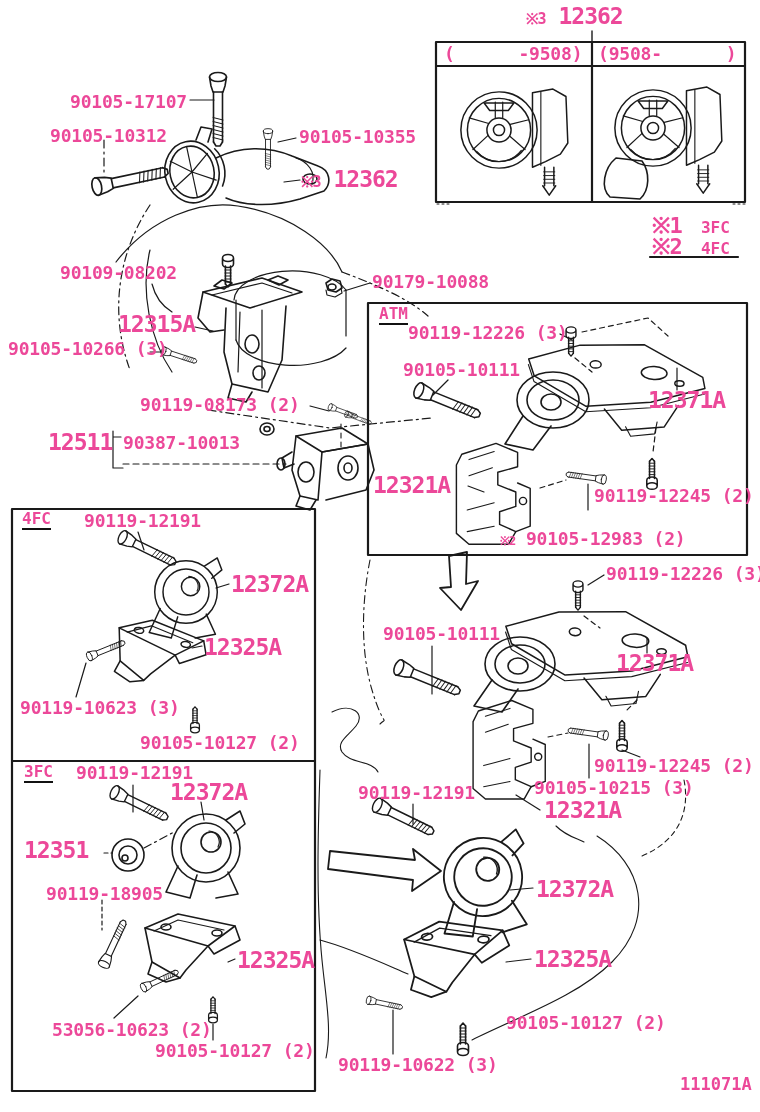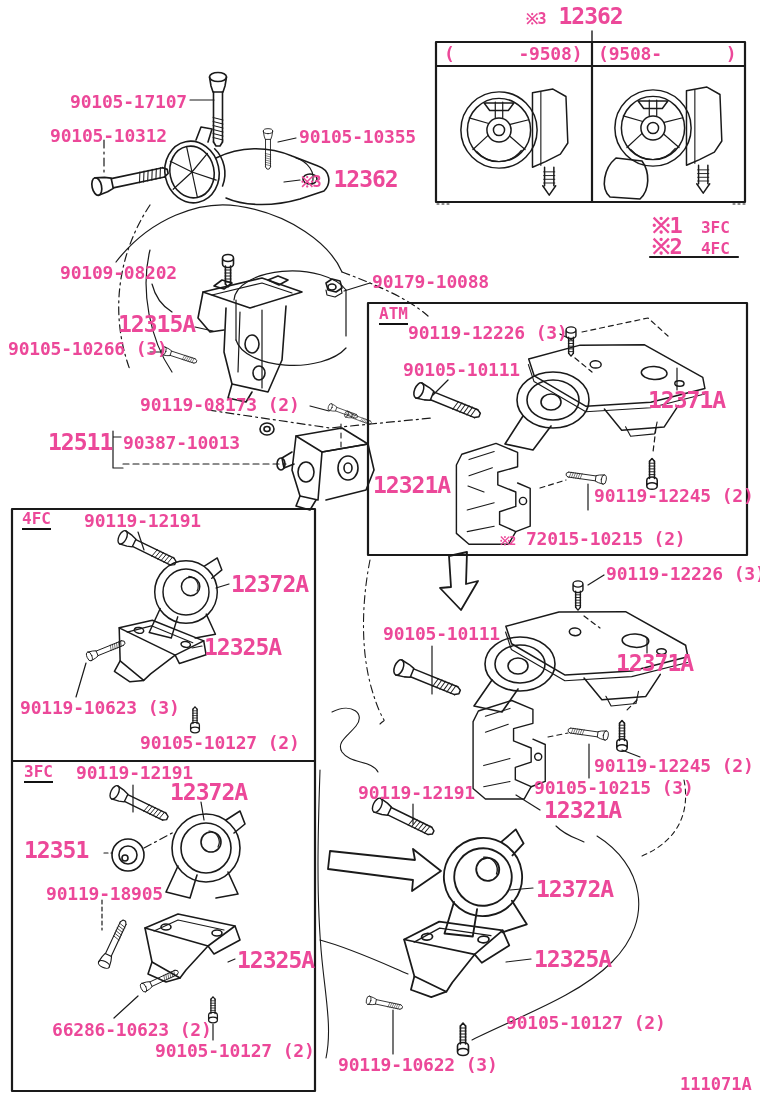--- a/index.html
+++ b/index.html
@@ -302,21 +302,21 @@
       <div class="lbl s" style="left: 444px; top: 45px;"><span>(      -9508)</span></div>
       <div class="lbl s" style="left: 598px; top: 45px; text-align: center;"><span>(9508-      )</span></div>
       <div class="lbl tag" style="left: 652px; top: 215px;"><span class="preb">※1</span> <span> 3FC</span></div>
       <div class="lbl tag" style="left: 652px; top: 236px;"><span class="preb">※2</span> <span> 4FC</span></div>
       <div class="lbl tag u" style="left: 379px; top: 306px;"><span>ATM</span></div>
       <div class="lbl s" style="left: 408px; top: 324px;"><span>90119-12226 (3)</span></div>
       <div class="lbl s" style="left: 403px; top: 361px;"><span>90105-10111</span></div>
       <div class="lbl l" style="left: 648px; top: 389px;"><span>12371A</span></div>
       <div class="lbl l" style="left: 373px; top: 474px;"><span>12321A</span></div>
       <div class="lbl s" style="left: 594px; top: 487px;"><span>90119-12245 (2)</span></div>
-      <div class="lbl s" style="left: 500px; top: 530px;"><span class="pres">※2</span> <span>72015-10215 (2)</span></div>
+      <div class="lbl s" style="left: 500px; top: 530px;"><span class="pres">※2</span> <span>90105-12983 (2)</span></div>
       <div class="lbl s" style="left: 606px; top: 565px;"><span>90119-12226 (3)</span></div>
       <div class="lbl s" style="left: 383px; top: 625px;"><span>90105-10111</span></div>
       <div class="lbl l" style="left: 616px; top: 652px;"><span>12371A</span></div>
       <div class="lbl s" style="left: 594px; top: 757px;"><span>90119-12245 (2)</span></div>
       <div class="lbl s" style="left: 534px; top: 779px;"><span>90105-10215 (3)</span></div>
       <div class="lbl l" style="left: 544px; top: 799px;"><span>12321A</span></div>
       <div class="lbl s" style="left: 358px; top: 784px;"><span>90119-12191</span></div>
       <div class="lbl l" style="left: 536px; top: 878px;"><span>12372A</span></div>
       <div class="lbl l" style="left: 534px; top: 948px;"><span>12325A</span></div>
       <div class="lbl s" style="left: 506px; top: 1014px;"><span>90105-10127 (2)</span></div>
@@ -326,18 +326,18 @@
       <div class="lbl l" style="left: 231px; top: 573px;"><span>12372A</span></div>
       <div class="lbl l" style="left: 204px; top: 636px;"><span>12325A</span></div>
       <div class="lbl s" style="left: 20px; top: 699px;"><span>90119-10623 (3)</span></div>
       <div class="lbl s" style="left: 140px; top: 734px;"><span>90105-10127 (2)</span></div>
       <div class="lbl tag u" style="left: 24px; top: 764px;"><span>3FC</span></div>
       <div class="lbl s" style="left: 76px; top: 764px;"><span>90119-12191</span></div>
       <div class="lbl l" style="left: 170px; top: 781px;"><span>12372A</span></div>
       <div class="lbl l" style="left: 24px; top: 839px;"><span>12351</span></div>
       <div class="lbl s" style="left: 46px; top: 885px;"><span>90119-18905</span></div>
       <div class="lbl l" style="left: 237px; top: 949px;"><span>12325A</span></div>
-      <div class="lbl s" style="left: 52px; top: 1021px;"><span>66286-10623 (2)</span></div>
+      <div class="lbl s" style="left: 52px; top: 1021px;"><span>53056-10623 (2)</span></div>
       <div class="lbl s" style="left: 155px; top: 1042px;"><span>90105-10127 (2)</span></div>
       <div class="lbl foot" style="left: 680px; top: 1076px;"><span>111071A</span></div>
     </div>
 
 </div>
 
 </body></html>

